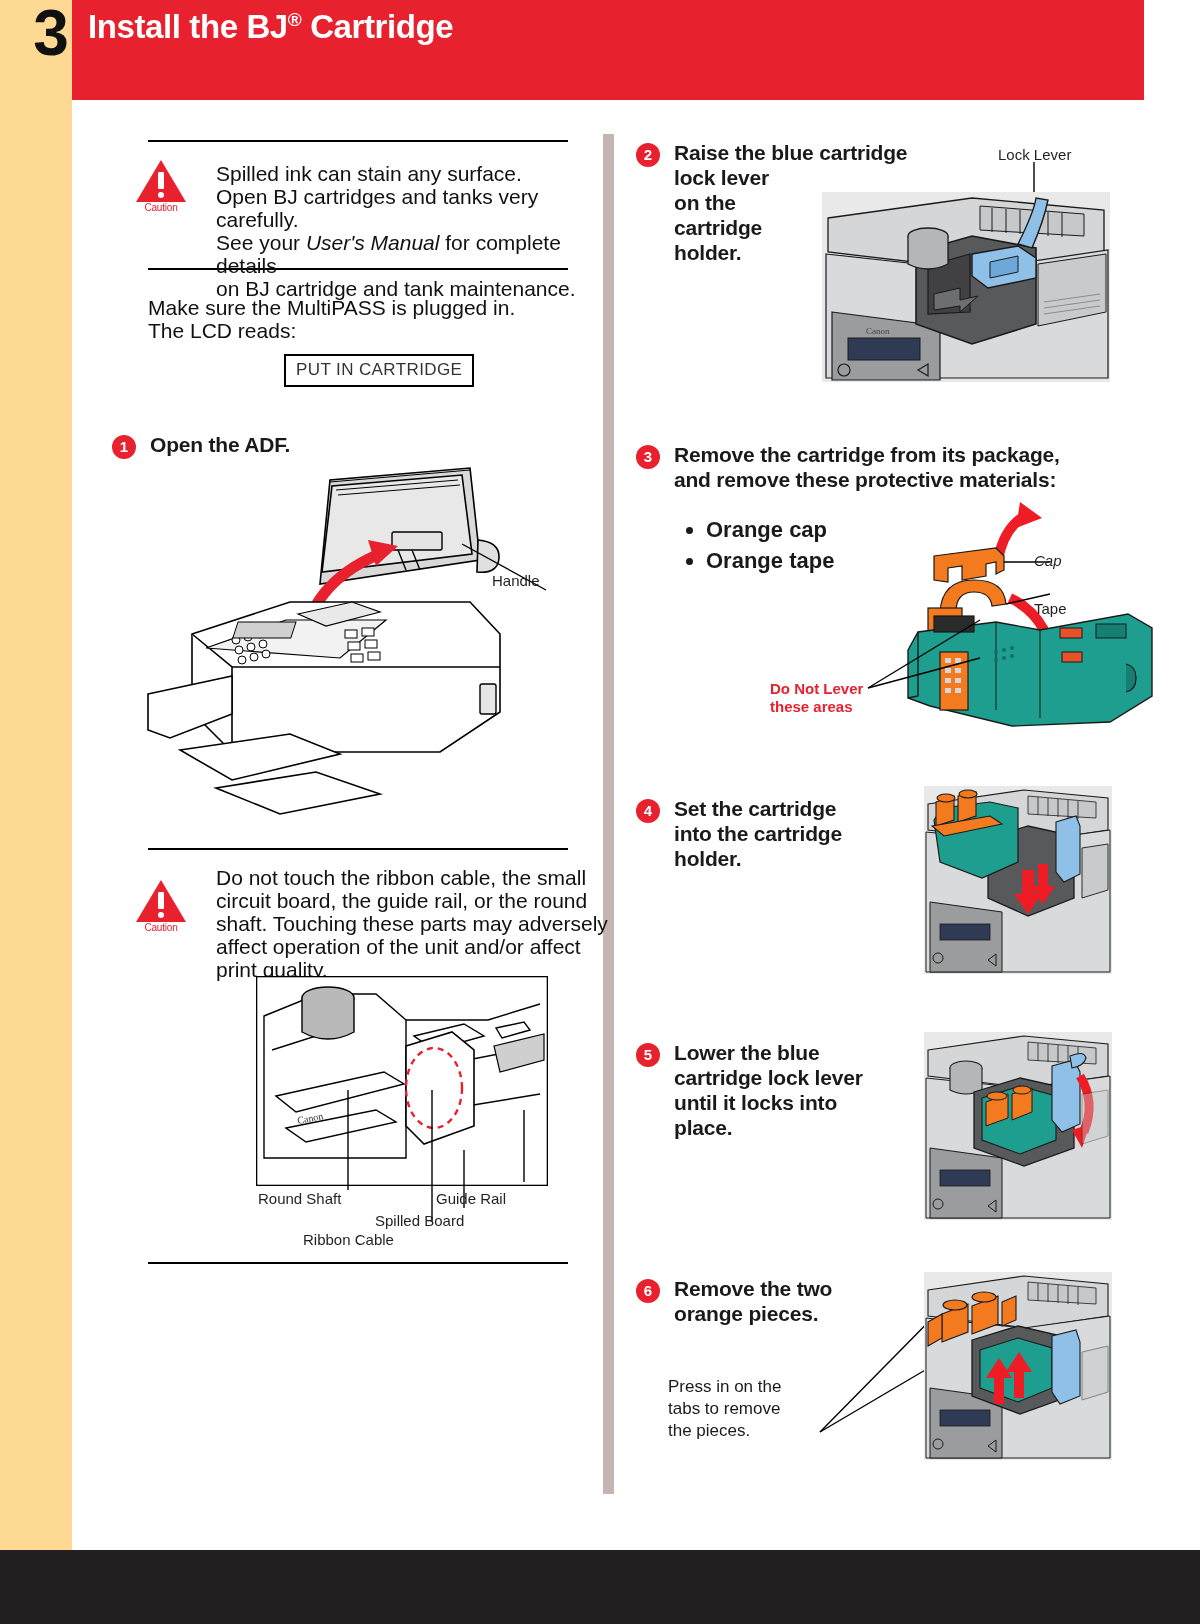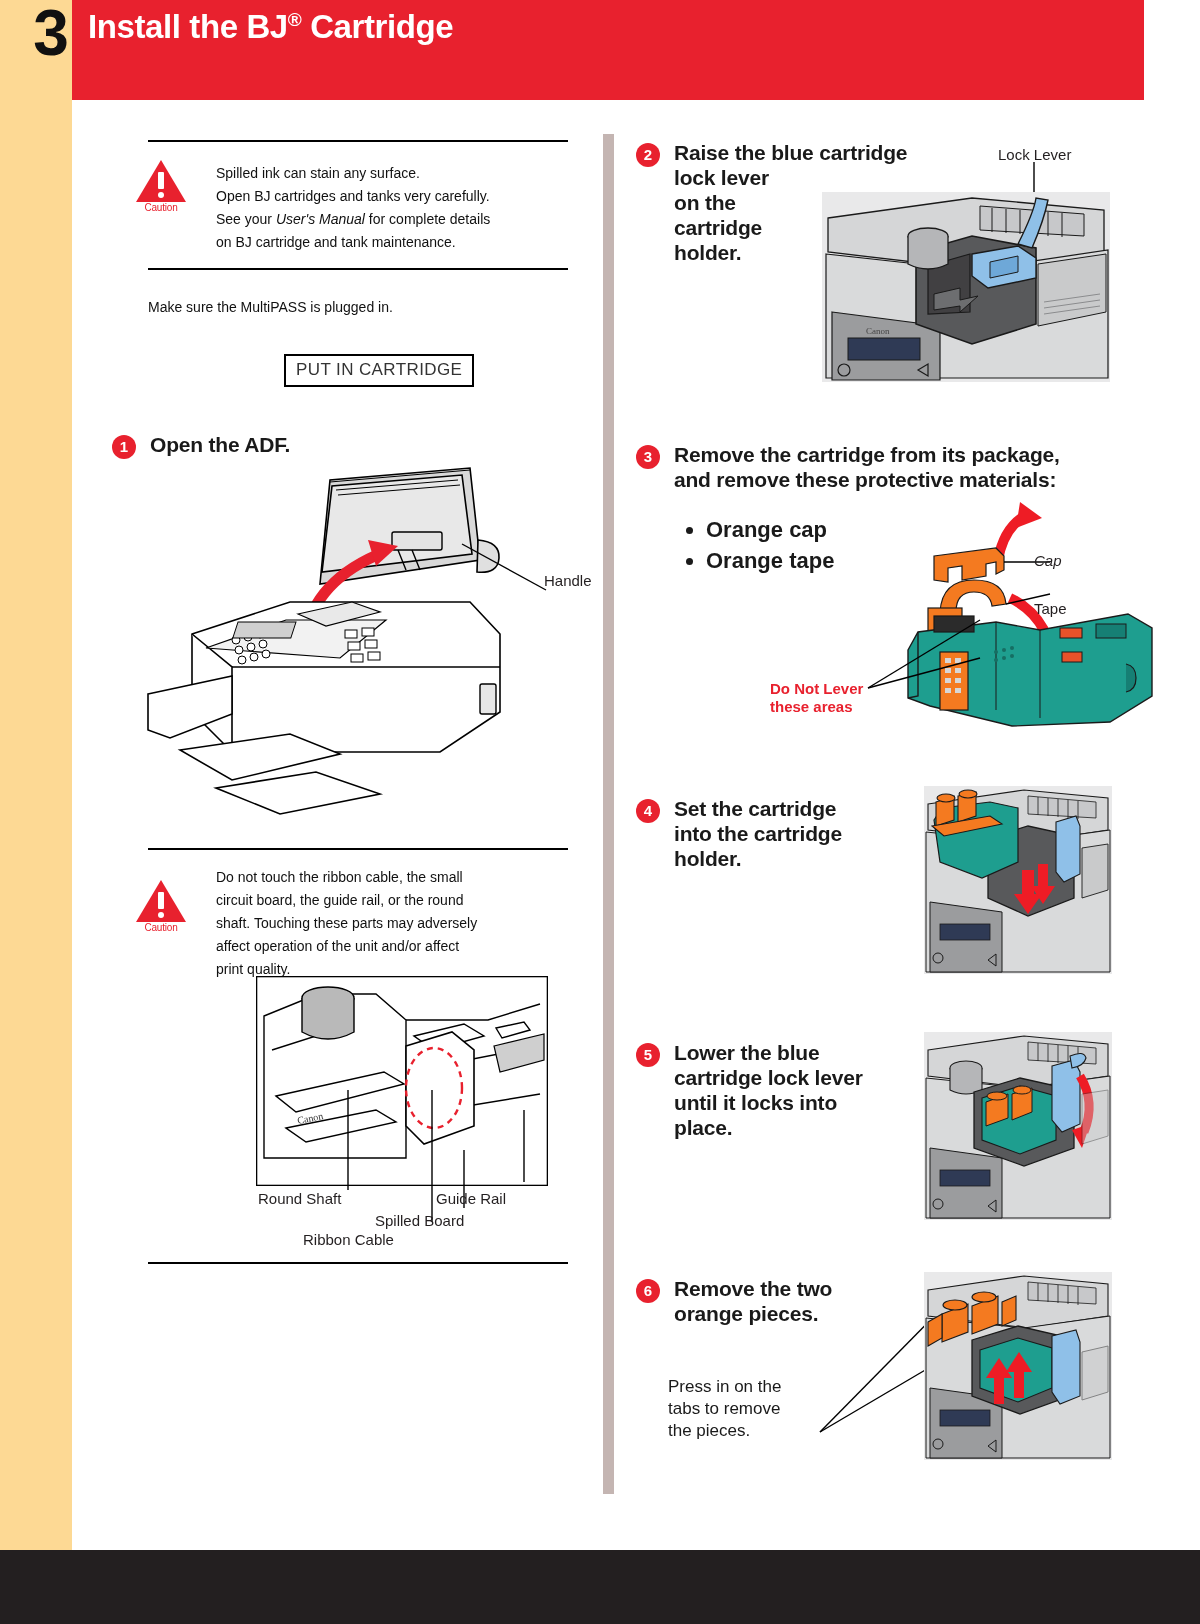--- a/index.html
+++ b/index.html
@@ -21,21 +21,21 @@
   }
   .header-title{
     position:absolute;left:88px;top:8px;
     font-size:33px;font-weight:bold;color:#ffffff;letter-spacing:-0.4px;
   }
   .header-title sup{font-size:19px;vertical-align:super;}
   .col-divider{position:absolute;left:603px;top:134px;width:11px;height:1360px;background:#c4b5b2;}
 
   
   .rule{background:#000;height:2px;position:absolute;}
-  .body-txt{font-size:14px;line-height:23px;color:#111;}
+  .body-txt{font-size:21px;line-height:23px;color:#111;}
   .caution-wrap{position:absolute;}
   .caution-icon{position:absolute;left:0;top:0;width:62px;text-align:center;}
   .tri{
     width:0;height:0;border-left:25px solid transparent;border-right:25px solid transparent;
     border-bottom:42px solid #e8212e;margin:0 auto;position:relative;
   }
   .tri .bang{
     position:absolute;left:-3px;top:12px;width:6px;height:17px;background:#fff;border-radius:1px;
   }
   .tri .dot{
@@ -96,20 +96,21 @@
   <div class="caution-text body-txt">
     <div>Spilled ink can stain any surface.</div>
     <div>Open BJ cartridges and tanks very carefully.</div>
     <div><span>See your </span><i>User's Manual</i><span> for complete details</span></div>
     <div>on BJ cartridge and tank maintenance.</div>
   </div>
 </div>
 
 <div class="body-txt" style="position:absolute;left:148px;top:296px;width:420px;">
   <div>Make sure the MultiPASS is plugged in.</div>
+  <div>The LCD reads:</div>
 </div>
 
 <div class="lcd-box" style="left:284px;top:354px;">PUT IN CARTRIDGE</div>
 
 <div class="step" style="left:112px;top:432px;width:420px;">
   <div class="step-num">1</div>
   <div class="step-txt">Open the ADF.</div>
 </div>
 
 <div class="fig" style="left:140px;top:462px;">
@@ -179,21 +180,21 @@
 
   <g stroke="#000" stroke-width="1.2" fill="#e9e9e9">
     <path d="M158 152 L212 140 L240 150 L186 164 Z"></path>
   </g>
 </svg>
 </div>
 
 <svg style="position:absolute;left:460px;top:540px;" width="130" height="60">
   <path class="leader" d="M2 4 L86 50"></path>
 </svg>
-<div class="callout" style="left:544px;top:572px;">Handle</div>
+<div class="callout" style="left:492px;top:572px;">Handle</div>
 
 <div class="rule" style="left:148px;top:848px;width:420px;"></div>
 <div class="rule" style="left:148px;top:1262px;width:420px;"></div>
 
 <div class="caution-wrap" style="left:130px;top:866px;width:450px;">
   <div class="caution-icon" style="top:14px;">
     <div class="tri">
         <span class="bang"></span>
         <span class="dot"></span>
       </div>

